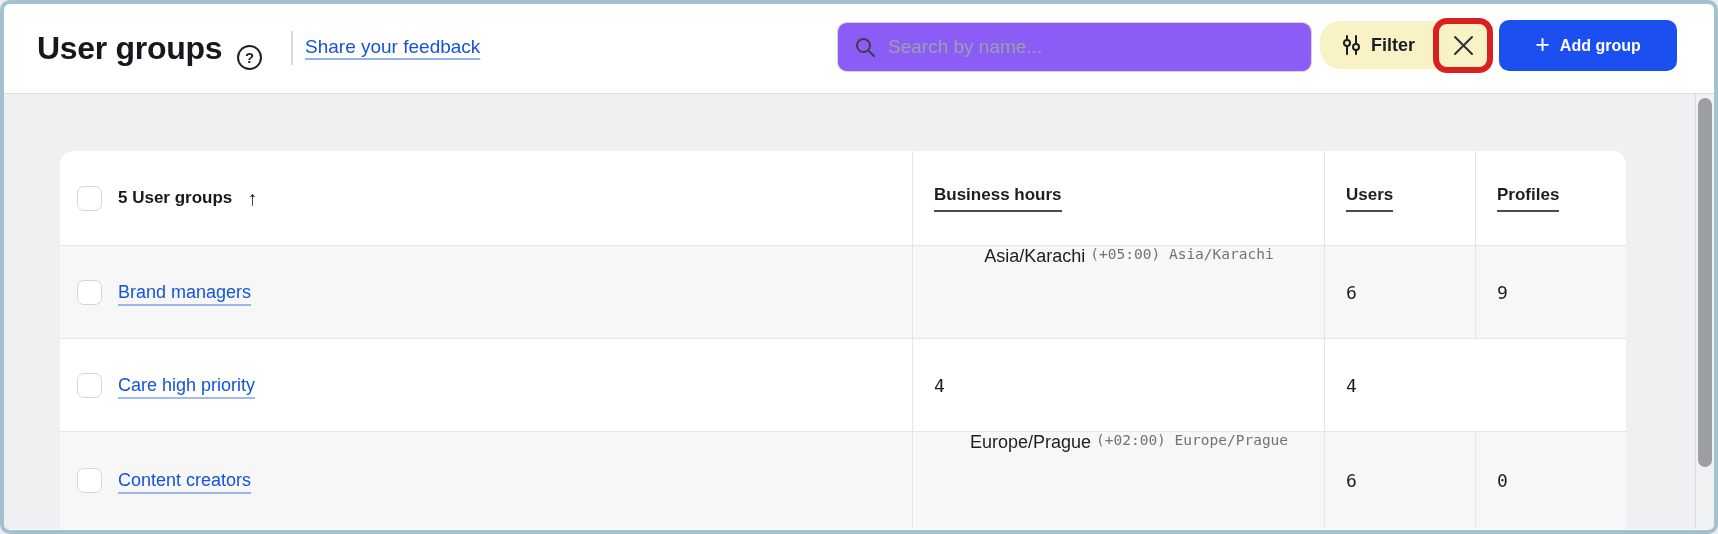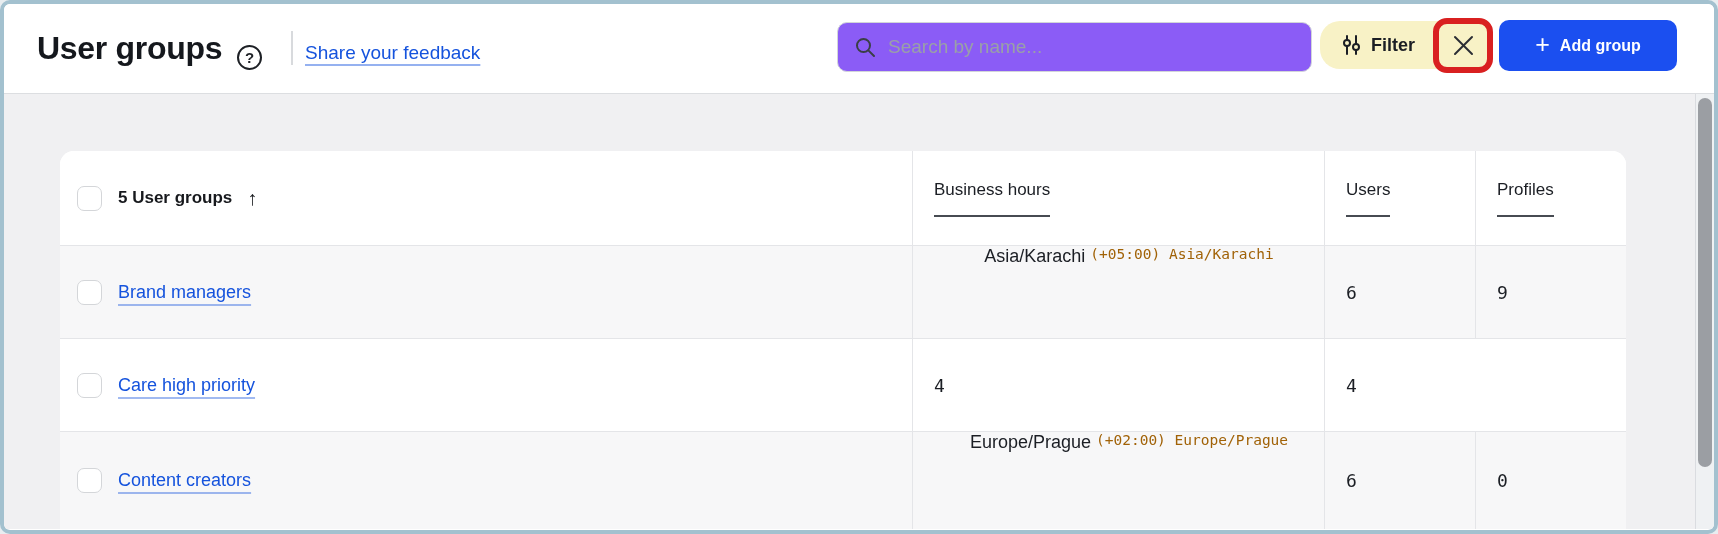--- a/index.html
+++ b/index.html
@@ -10,21 +10,21 @@
   body{background:#e8edf0; font-family:"Liberation Sans","DejaVu Sans",sans-serif; color:#1b1e24;}
   .frame{position:relative; width:1718px; height:534px; border:4px solid var(--frame_blue);
          border-radius:10px; background:#fff; overflow:hidden;}
   
   .header{position:relative; height:90px; background:#fff; border-bottom:1px solid #dcdee1;}
   .title{position:absolute; left:33px; top:26px; font-size:32px; font-weight:700; letter-spacing:-.3px; color:#15181d;}
   .help{position:absolute; left:233px; top:41px; width:25px; height:25px; border:2px solid #1d2025;
         border-radius:50%; display:flex; align-items:center; justify-content:center;
         font-size:15px; font-weight:700; color:#1d2025; cursor:pointer;}
   .vbar{position:absolute; left:287px; top:27px; width:2px; height:34px; background:#d8dadd;}
-  .feedback{position:absolute; left:301px; top:38px; font-size:19px; color:var(--link_blue);
+  .feedback{position:absolute; left:301px; top:32px; font-size:19px; color:var(--link_blue);
         text-decoration:underline; text-underline-offset:5px; text-decoration-thickness:1.5px;
         text-decoration-color:rgba(21,83,221,.45); cursor:pointer;}
   .search{position:absolute; left:833px; top:18px; width:475px; height:50px; border:1.5px solid #d2d5d9;
         border-radius:10px; background:#8b5cf6; display:flex; align-items:center; padding:0 14px 0 15px;}
   .search svg{flex:0 0 auto;}
   .search input{flex:1; border:none; outline:none; background:transparent; margin-left:11px;
         font-size:19px; color:#1b1e24; font-family:inherit;}
   .search input::placeholder{color:#9aa0a7;}
   .filter-pill{position:absolute; left:1316px; top:17px; width:173px; height:48px; border-radius:20px;
         background:var(--filter_yellow); display:flex; align-items:center; padding-left:21px; cursor:pointer;}
@@ -49,27 +49,27 @@
   .row:last-child{height:97px;}
   .c{display:flex; align-items:center; min-width:0;}
   .c + .c{border-left:1px solid #e4e5e8;}
   .c1{padding-left:17px; gap:16px;}
   .c2,.c3,.c4{padding-left:21px;}
   .checkbox{width:25px; height:25px; flex:0 0 auto; border:1.6px solid #d4d6d9; border-radius:7px;
         background:#fff; cursor:pointer;}
   .selhdr{display:flex; align-items:center; gap:15px; cursor:pointer;}
   .sel-label{font-size:17px; font-weight:700; color:#17191d;}
   .sort-arrow{font-size:20px; font-weight:400; color:#17191d;}
-  .colhead{font-size:17px; font-weight:400; color:#1b1e24; border-bottom:2px solid #474b52;
-        padding-bottom:15px; cursor:pointer;}
+  .colhead{font-size:17px; font-weight:700; color:#1b1e24; border-bottom:2px solid #474b52;
+        padding-bottom:5px; cursor:pointer;}
   .rowlink{font-size:18px; color:var(--link_blue); text-decoration:underline; text-underline-offset:6px;
         text-decoration-thickness:1.5px; text-decoration-color:rgba(21,83,221,.4); cursor:pointer;}
   .bh{flex-direction:row; align-items:flex-start; justify-content:center; gap:5px;}
   .tzmain{font-size:18px; color:#1b1e24;}
-  .tzdetail{font-size:14.5px; color:#a16207; font-family:"DejaVu Sans Mono",monospace;}
+  .tzdetail{font-size:14.5px; color:#737373; font-family:"DejaVu Sans Mono",monospace;}
   .num{font-size:18px; color:#1b1e24; font-family:"DejaVu Sans Mono",monospace;}
   .scrollbar{position:absolute; top:0; right:0; width:19px; height:435px; background:#eff1f3;
         border-left:1px solid #dadce0; cursor:pointer;}
   .thumb{position:absolute; left:2px; top:4px; width:14px; height:369px; border-radius:7px;
         background:#9b9ea3; cursor:grab;}
 </style>
 </head>
 <body>
 
 <div class="frame">

